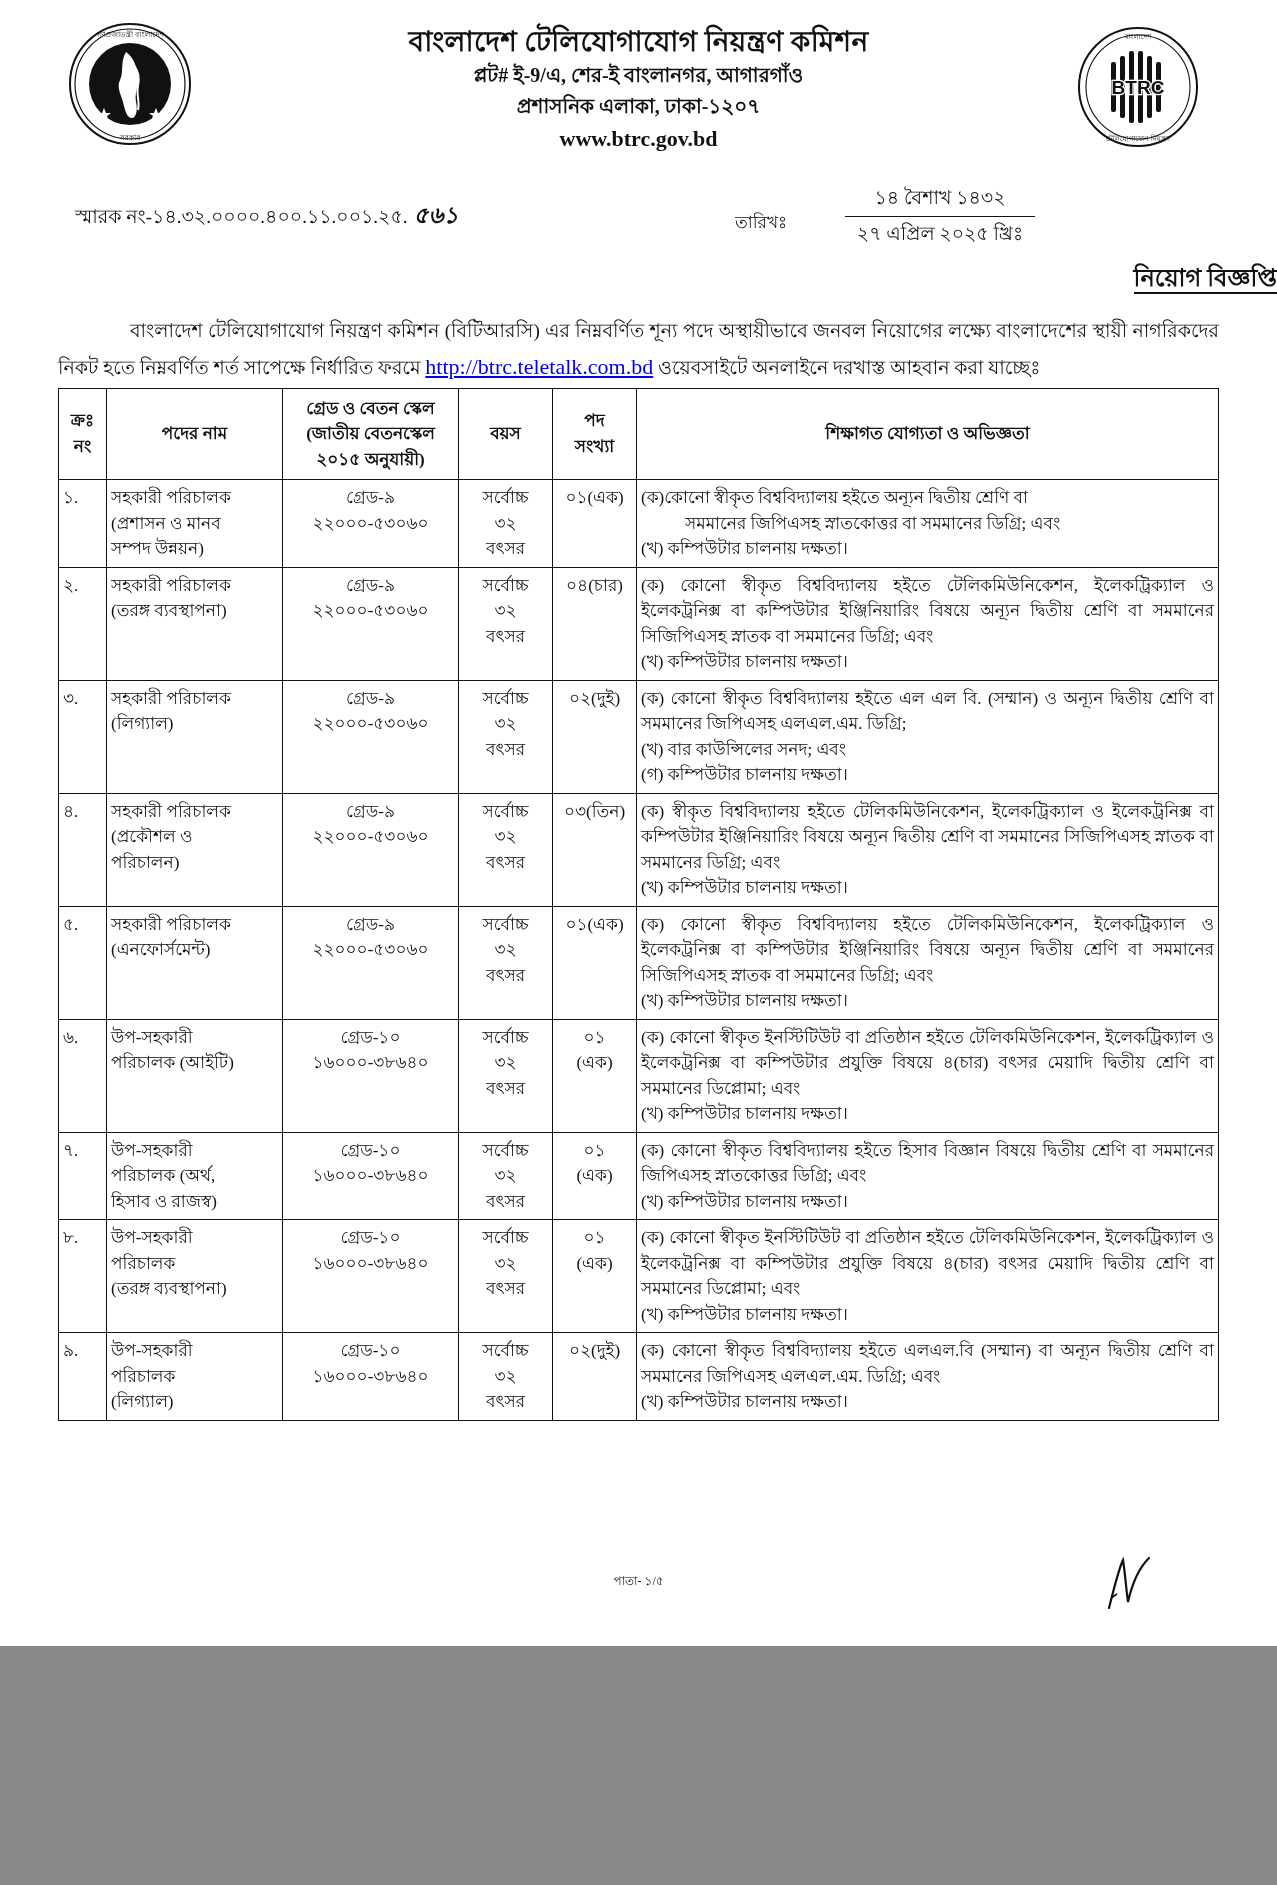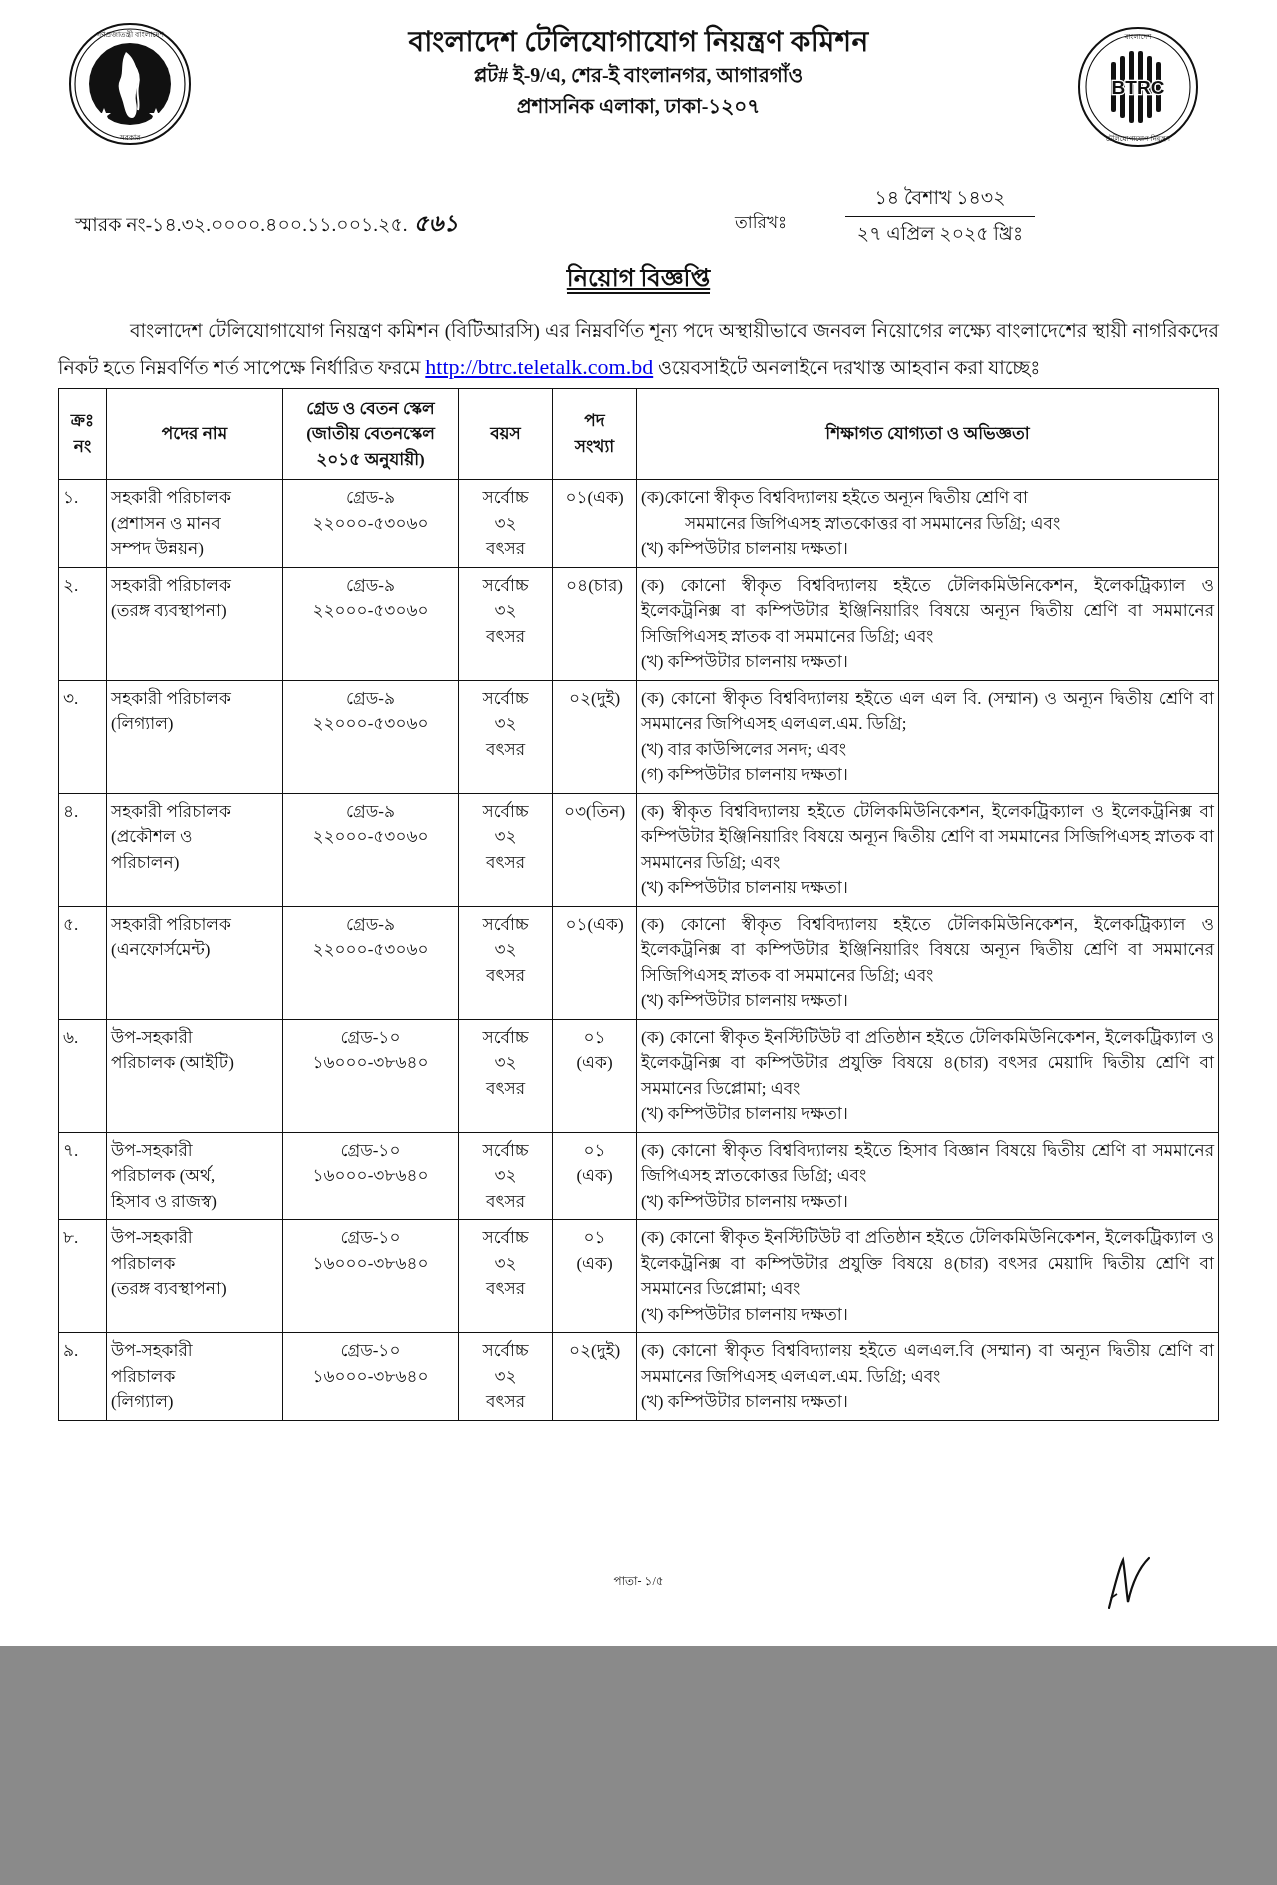--- a/index.html
+++ b/index.html
@@ -66,21 +66,21 @@
 
   
   .memo-row {
     position: relative;
     height: 62px;
     margin-top: 10px;
   }
   .memo-no {
     position: absolute;
     left: 75px;
-    top: 10px;
+    top: 2px;
     font-size: 19px;
     white-space: nowrap;
   }
   .memo-no .memo-serial {
     font-size: 23px;
     font-weight: bold;
     margin-left: 6px;
     font-style: italic;
   }
   .date-label {
@@ -101,25 +101,24 @@
     padding-bottom: 1px;
     border-bottom: 1.6px solid #111;
   }
   .date-en {
     font-size: 19px;
     padding-top: 2px;
   }
 
   
   .notice-title {
-    text-align: center;
+    text-align: right;
     font-size: 24px;
     font-weight: bold;
     margin-top: 2px;
-    text-decoration: underline;
   }
   .notice-title span {
     border-bottom: 2.2px solid #111;
     padding-bottom: 1px;
   }
 
   
   .intro {
     margin: 16px 58px 0 58px;
     font-size: 19px;
@@ -238,20 +237,21 @@
       <rect x="30" y="52" width="62" height="20" fill="#fff" opacity="0.0"></rect>
       <text x="61" y="68" font-size="19" font-weight="bold" text-anchor="middle" fill="#111" font-family="'Liberation Sans',sans-serif" stroke="#fff" stroke-width="2.6" paint-order="stroke">BTRC</text>
       <text x="61" y="13" font-size="7" text-anchor="middle" fill="#111" font-family="'Liberation Sans',sans-serif">বাংলাদেশ</text>
       <text x="61" y="115" font-size="7" text-anchor="middle" fill="#111" font-family="'Liberation Sans',sans-serif">টেলিযোগাযোগ নিয়ন্ত্রণ</text>
     </svg>
 
     <div class="org-block">
       <div class="org-name">বাংলাদেশ টেলিযোগাযোগ নিয়ন্ত্রণ কমিশন</div>
       <div class="org-addr1">প্লট# ই-9/এ, শের-ই বাংলানগর, আগারগাঁও</div>
       <div class="org-addr2">প্রশাসনিক এলাকা, ঢাকা-১২০৭</div>
+      <div class="org-web">www.btrc.gov.bd</div>
     </div>
   </div>
 
   <div class="memo-row">
     <div class="memo-no">
       <span>স্মারক নং-১৪.৩২.০০০০.৪০০.১১.০০১.২৫.</span><span class="memo-serial">৫৬১</span>
     </div>
     <div class="date-label">তারিখঃ</div>
     <div class="date-stack">
       <div class="date-bn">১৪ বৈশাখ ১৪৩২</div>

